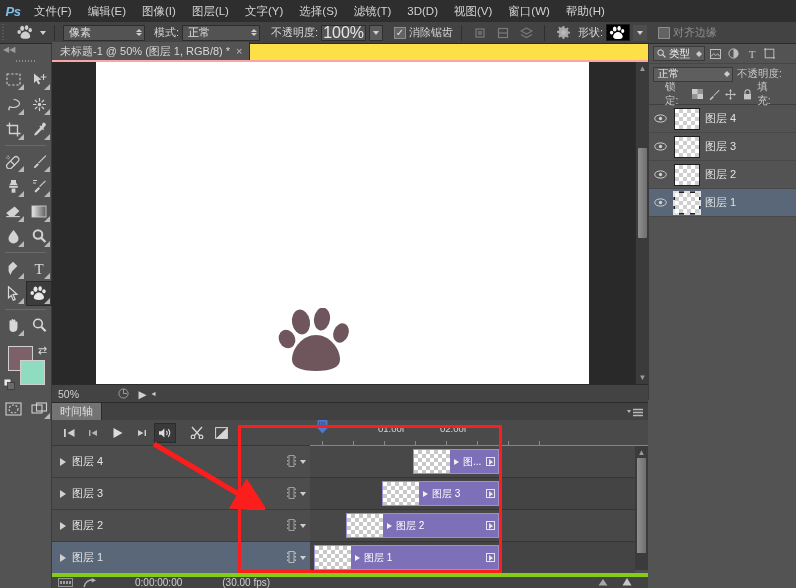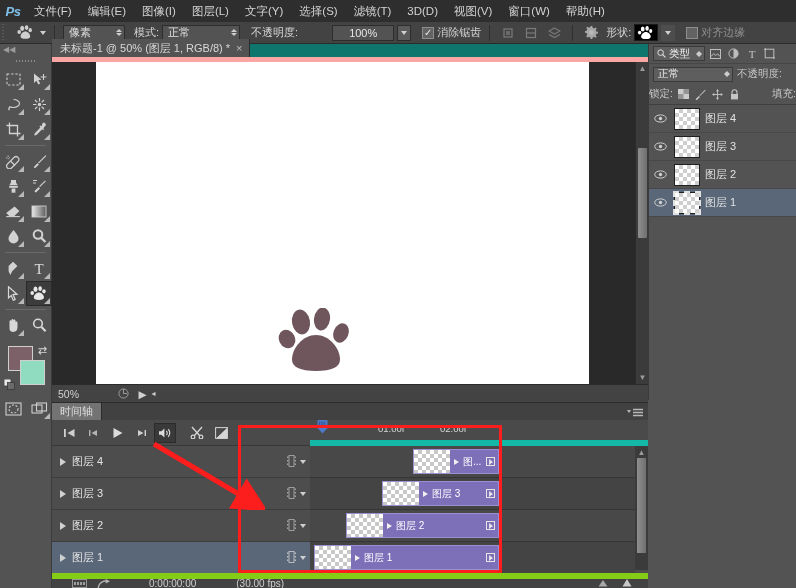--- a/index.html
+++ b/index.html
@@ -65,22 +65,22 @@
   }
   .spin i {
     display: block; width: 0; height: 0;
     border-left: 3px solid transparent; border-right: 3px solid transparent;
   }
   .spin i.up { border-bottom: 3px solid #cdcdcd; }
   .spin i.dn { border-top: 3px solid #cdcdcd; }
   .opt-label { font-size: 11px; color: #d4d4d4; white-space: nowrap; }
   .numbox {
     height: 16px; min-width: 34px; background: #535353; border: 1px solid #2d2d2d;
-    color: #e6e6e6; font-size: 11px; display: flex; align-items: center;
-    justify-content: center; padding: 0 16px; margin-left: 31px;
+    color: #e6e6e6; font-size: 16px; display: flex; align-items: center;
+    justify-content: center; padding: 0 1px;
   }
   .arrowbtn {
     width: 14px; height: 16px; background: #5b5b5b; border: 1px solid #2d2d2d;
     display: flex; align-items: center; justify-content: center;
   }
   .chk {
     width: 12px; height: 12px; border: 1px solid #8d8d8d; background: #636363;
     display: flex; align-items: center; justify-content: center;
     color: #e8e8e8; font-size: 10px; line-height: 1;
   }
@@ -131,21 +131,21 @@
   }
   .sw-swap { position: absolute; right: 4px; top: 0px; font-size: 11px; color: #d8d8d8; }
   .sw-def {
     position: absolute; left: 4px; bottom: 2px; width: 11px; height: 11px;
   }
   .tb-bottom { display: grid; grid-template-columns: 26px 26px; margin-top: 4px; }
 
   
   .doc-tabbar {
     position: absolute; left: 52px; top: 44px; width: 596px; height: 18px;
-    background: #0f766e; border-bottom: 5px solid #fca5a5;
+    background: #fde047; border-bottom: 2px solid #fca5a5;
     display: flex; align-items: flex-end;
   }
   .doc-tab {
     height: 18px; background: #535353; border-right: 1px solid #2b2b2b;
     display: flex; align-items: center; gap: 6px; padding: 0 6px 0 8px;
     font-size: 11px; color: #d8d8d8;
   }
   .doc-tab .x { font-size: 11px; color: #bdbdbd; }
 
   
@@ -207,21 +207,21 @@
   }
   .fi { width: 15px; display: flex; justify-content: center; opacity: .85; }
   .lp-blend {
     height: 20px; display: flex; align-items: center; gap: 4px; padding: 0 4px;
   }
   .blend-combo {
     height: 15px; width: 80px; background: #5e5e5e; border: 1px solid #3a3a3a;
     display: flex; align-items: center; padding: 0 2px 0 4px; font-size: 10.5px; color: #ececec;
   }
   .lp-lock {
-    height: 20px; display: flex; align-items: center; gap: 4px; padding: 0 0;
+    height: 20px; display: flex; align-items: center; gap: 4px; padding: 0 16px;
     font-size: 10.5px;
   }
   .lock-ico { width: 13px; display: flex; justify-content: center; opacity: .9; }
   .layer-list { border-top: 1px solid #3f3f3f; }
   .layer-row {
     height: 28px; display: flex; align-items: center; gap: 5px;
     border-bottom: 1px solid #484848; padding-left: 2px;
   }
   .layer-row.selected { background: #5a6779; }
   .eye { width: 18px; display: flex; justify-content: center; }
@@ -260,21 +260,21 @@
   .tl-toolrow {
     height: 26px; display: flex; align-items: center; gap: 2px; padding-left: 6px;
     background: #4a4a4a; border-bottom: 1px solid #383838;
   }
   .tbtn {
     width: 22px; height: 20px; display: flex; align-items: center; justify-content: center;
   }
   .tbtn.on { background: #393939; border: 1px solid #2c2c2c; }
   .tl-ruler-wrap {
     position: absolute; left: 258px; top: 17px; width: 338px; height: 26px;
-    background: #4a4a4a; border-bottom: 6px solid #14b8a6; overflow: hidden;
+    background: #4a4a4a; border-bottom: 1px solid #14b8a6; overflow: hidden;
   }
   .ruler {
     position: absolute; left: 0; top: 0; width: 338px; height: 26px;
   }
   .ruler-lbl {
     position: absolute; top: 3px; font-size: 9.5px; color: #d6d6d6;
   }
   .ruler-tick {
     position: absolute; bottom: 0; width: 1px; height: 5px; background: #8a8a8a;
   }
@@ -352,23 +352,23 @@
   }
   .tl-vscroll {
     position: absolute; right: 0; top: 43px; width: 13px; height: 124px; background: #3b3b3b;
   }
   .tl-vthumb {
     position: absolute; left: 2px; top: 12px; width: 9px; height: 95px;
     background: linear-gradient(to right, #8f8f8f, #6f6f6f);
   }
   .tl-bottom {
     position: absolute; left: 0; bottom: 0; width: 596px; height: 15px;
-    background: #434343; border-top: 6px solid #84cc16;
+    background: #434343; border-top: 4px solid #84cc16;
     display: flex; align-items: center; font-size: 10px; color: #d0d0d0; gap: 10px;
-    padding-left: 20px;
+    padding-left: 6px;
   }
   .tl-b-ico { display: flex; align-items: center; opacity: .8; }
 
   
   .anno-rect {
     position: absolute; left: 238px; top: 425px; width: 264px; height: 148px;
     border: 3px solid #fc1d1d; pointer-events: none;
   }
   .anno-arrow { position: absolute; left: 150px; top: 440px; pointer-events: none; }
 </style>
@@ -403,21 +403,21 @@
         <ellipse cx="13.2" cy="5.2" rx="1.7" ry="2.1"></ellipse>
             <ellipse cx="2.2" cy="7.0" rx="1.8" ry="2.0"></ellipse>
         <path d="M8.4 6.4c2.6 0 4.8 2.6 4.8 5 0 1.6-1.6 2.3-4.8 2.3S3.6 13 3.6 11.4c0-2.4 2.2-5 4.8-5z"></path>
       </g>
         </svg>
     </div>
     <div class="tri-down"></div>
 
     <div class="opt-sep"></div>
 
-    <div class="combo" style="width:62px">
+    <div class="combo" style="width:82px">
       <span>像素</span>
       <span class="spin">
           <i class="up"></i>
           <i class="dn"></i>
         </span>
     </div>
 
     <span class="opt-label" style="margin-left:6px">模式:</span>
     <div class="combo" style="width:78px">
       <span>正常</span>

